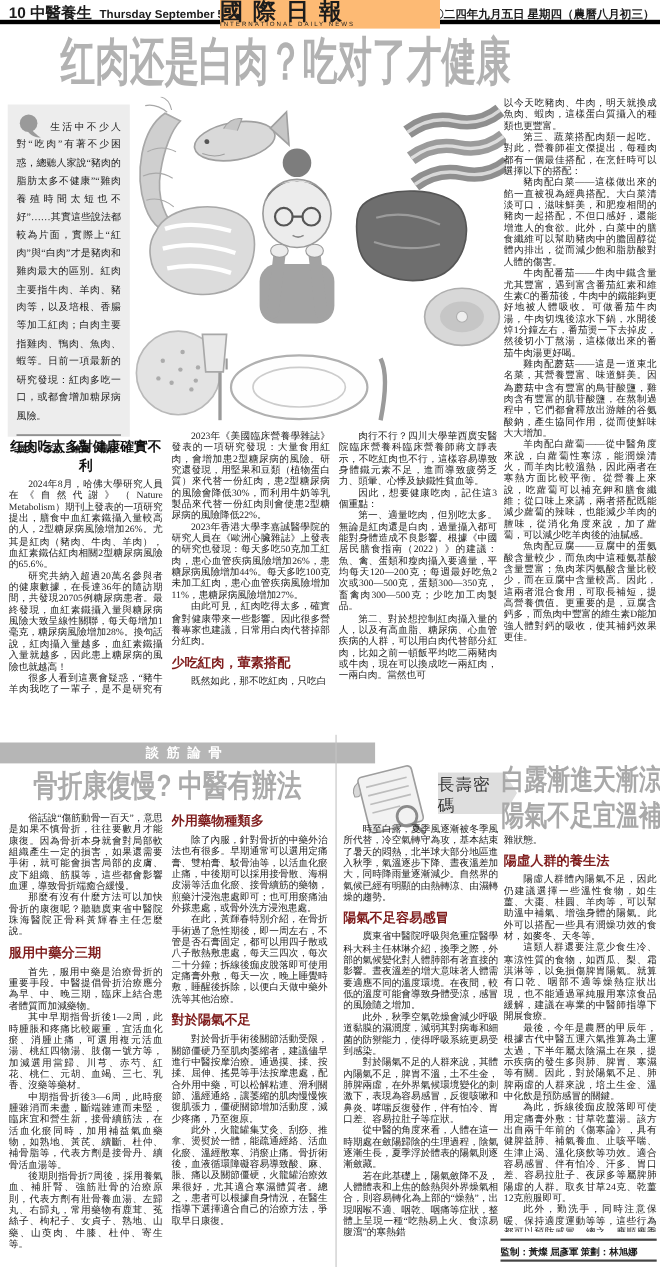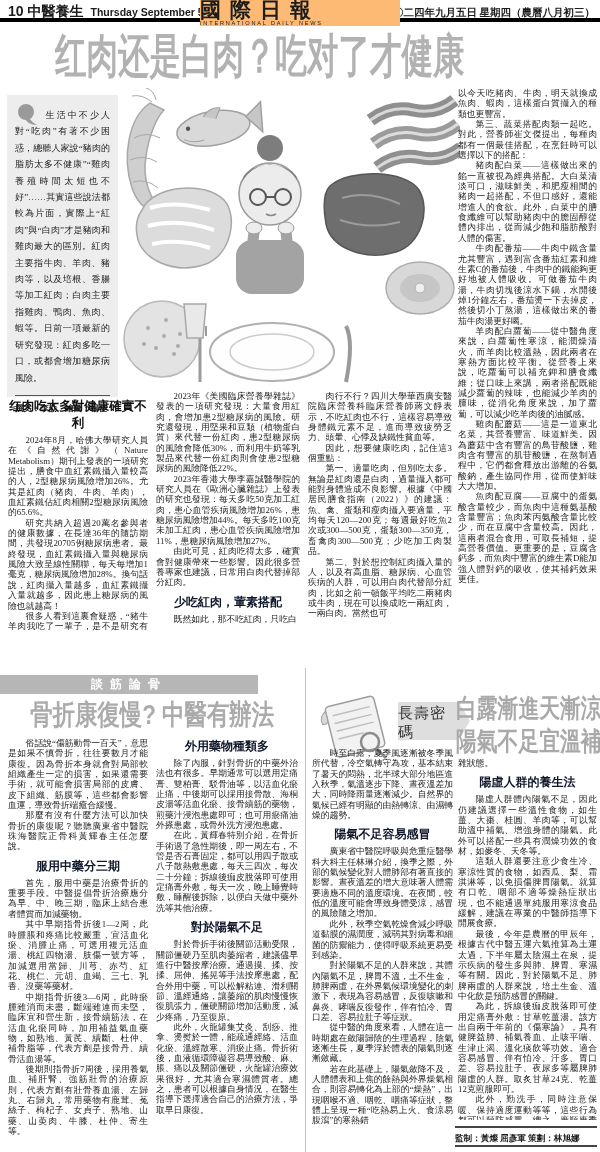--- a/index.html
+++ b/index.html
@@ -24,24 +24,24 @@
   .intro-box{position:absolute;left:7px;top:95px;width:111px;height:302px;background:#ededed;
              padding:8px 8px;box-sizing:border-box;}
   .intro-text{font-size:9px;line-height:16.4px;text-align:justify;margin-top:-20px;text-indent:3.4em;}
   .intro-divider{border:none;border-top:1.5px solid #555;margin:9px 0 7px;}
   .intro-credits{font-size:8.4px;font-weight:bold;}
   
   .col{position:absolute;overflow:hidden;}
   .col p{margin:0;text-indent:2em;font-size:8.8px;line-height:10.35px;text-align:justify;}
   .col-head{margin:0 0 3px;font-size:12.5px;font-weight:bold;text-align:center;
             font-family:"Liberation Sans",sans-serif;color:#111;}
-  .sub-head{margin:6px 0 3px;font-size:12px;font-weight:bold;text-align:center;
-            font-family:"Liberation Sans",sans-serif;color:#0f172a;}
-  
-  .banner{position:absolute;left:0;top:675px;width:258px;height:19px;background:#b6b6b6;
+  .sub-head{margin:6px 0 3px;font-size:12px;font-weight:bold;
+            font-family:"Liberation Sans",sans-serif;color:#7f1d1d;}
+  
+  .banner{position:absolute;left:0;top:675px;width:341px;height:19px;background:#b6b6b6;
           color:#fff;font-weight:bold;font-size:12px;text-align:center;line-height:19px;
           letter-spacing:7px;font-family:"Liberation Sans",sans-serif;}
   .bone-title{position:absolute;left:0;top:696px;width:302px;text-align:center;font-size:28px;
               font-weight:bold;color:#ababab;white-space:nowrap;transform:scaleX(0.8);
               transform-origin:center top;font-family:"Liberation Sans",sans-serif;}
   .vrule{position:absolute;left:305px;top:668px;width:1px;height:484px;background:#c3c3c3;}
   
   .badge{position:absolute;left:398px;top:702px;width:72px;height:38px;background:#dedede;
          clip-path:polygon(0 0,84% 0,100% 50%,84% 100%,0 100%);}
   .badge-label{position:absolute;left:398px;top:702px;width:60px;height:42px;display:flex;
@@ -180,22 +180,22 @@
     <p>因此，想要健康吃肉，記住這3個重點：</p>
     <p>第一、適量吃肉，但別吃太多。無論是紅肉還是白肉，過量攝入都可能對身體造成不良影響。根據《中國居民膳食指南（2022）》的建議：魚、禽、蛋類和瘦肉攝入要適量，平均每天120—200克；每週最好吃魚2次或300—500克，蛋類300—350克，畜禽肉300—500克；少吃加工肉製品。</p>
     <p>第二、對於想控制紅肉攝入量的人，以及有高血脂、糖尿病、心血管疾病的人群，可以用白肉代替部分紅肉，比如之前一頓飯平均吃二兩豬肉或牛肉，現在可以換成吃一兩紅肉，一兩白肉。當然也可</p>
   </div>
 
   <div class="col" style="left:458px;top:88px;width:139px;height:556px;">
     <p style="text-indent:0;">以今天吃豬肉、牛肉，明天就換成魚肉、蝦肉，這樣蛋白質攝入的種類也更豐富。</p>
     <p>第三、蔬菜搭配肉類一起吃。對此，營養師崔文傑提出，每種肉都有一個最佳搭配，在烹飪時可以選擇以下的搭配：</p>
     <p>豬肉配白菜——這樣做出來的餡一直被視為經典搭配。大白菜清淡可口，滋味鮮美，和肥瘦相間的豬肉一起搭配，不但口感好，還能增進人的食欲。此外，白菜中的膳食纖維可以幫助豬肉中的膽固醇從體內排出，從而減少飽和脂肪酸對人體的傷害。</p>
     <p>牛肉配番茄——牛肉中鐵含量尤其豐富，遇到富含番茄紅素和維生素C的番茄後，牛肉中的鐵能夠更好地被人體吸收。可做番茄牛肉湯，牛肉切塊後涼水下鍋，水開後焯1分鐘左右，番茄燙一下去掉皮，然後切小丁熬湯，這樣做出來的番茄牛肉湯更好喝。</p>
+    <p>雞肉配蘑菇——這是一道東北名菜，其營養豐富、味道鮮美。因為蘑菇中含有豐富的鳥苷酸鹽，雞肉含有豐富的肌苷酸鹽，在熬制過程中，它們都會釋放出游離的谷氨酸鈉，產生協同作用，從而使鮮味大大增加。</p>
     <p>羊肉配白蘿蔔——從中醫角度來說，白蘿蔔性寒涼，能潤燥清火，而羊肉比較溫熱，因此兩者在寒熱方面比較平衡。從營養上來說，吃蘿蔔可以補充鉀和膳食纖維；從口味上來講，兩者搭配既能減少蘿蔔的辣味，也能減少羊肉的膻味，從消化角度來說，加了蘿蔔，可以減少吃羊肉後的油膩感。</p>
-    <p>雞肉配蘑菇——這是一道東北名菜，其營養豐富、味道鮮美。因為蘑菇中含有豐富的鳥苷酸鹽，雞肉含有豐富的肌苷酸鹽，在熬制過程中，它們都會釋放出游離的谷氨酸鈉，產生協同作用，從而使鮮味大大增加。</p>
     <p>魚肉配豆腐——豆腐中的蛋氨酸含量較少，而魚肉中這種氨基酸含量豐富；魚肉苯丙氨酸含量比較少，而在豆腐中含量較高。因此，這兩者混合食用，可取長補短，提高營養價值。更重要的是，豆腐含鈣多，而魚肉中豐富的維生素D能加強人體對鈣的吸收，使其補鈣效果更佳。</p>
   </div>
 
   <div class="banner">談筋論骨</div>
   <div class="bone-title">骨折康復慢? 中醫有辦法</div>
   <div class="vrule"></div>
 
   <div class="col" style="left:8px;top:738px;width:140px;height:410px;">
     <p>俗話說“傷筋動骨一百天”，意思是如果不慎骨折，往往要數月才能康復。因為骨折本身就會對局部軟組織產生一定的損害，如果還需要手術，就可能會損害局部的皮膚、皮下組織、筋膜等，這些都會影響血運，導致骨折端癒合緩慢。</p>
     <p>那麼有沒有什麼方法可以加快骨折的康復呢？聽聽廣東省中醫院珠海醫院正骨科黃輝春主任怎麼說。</p>

